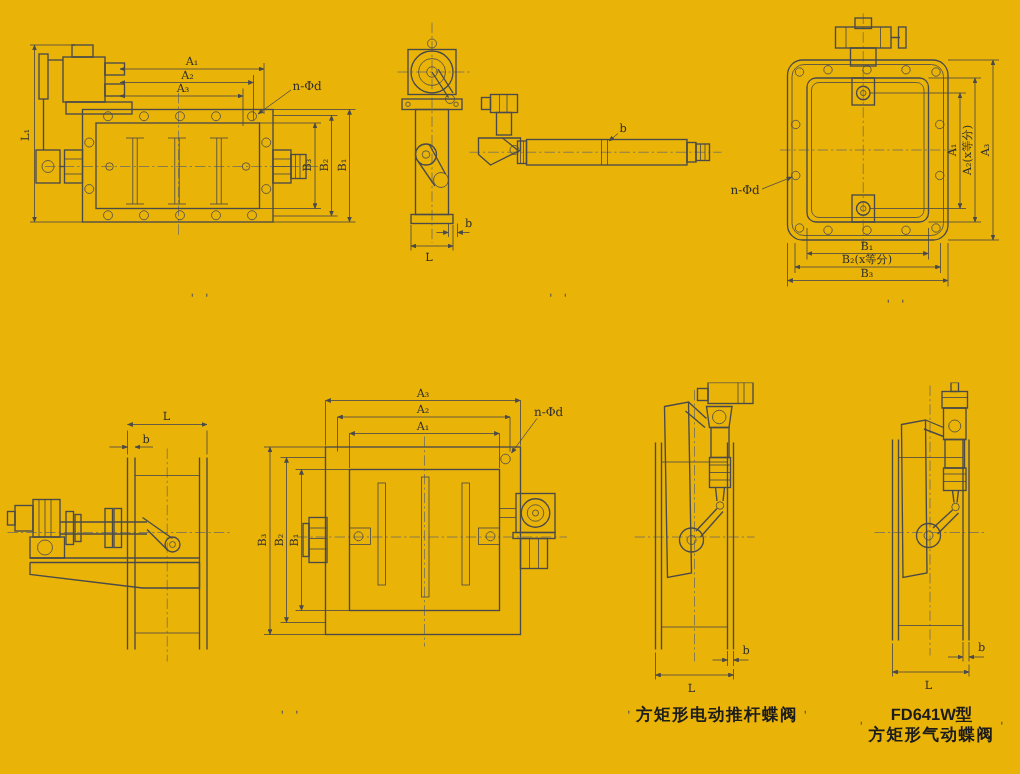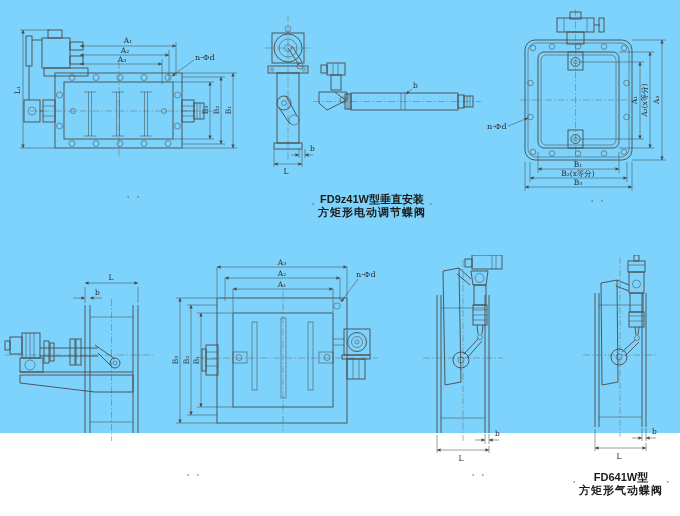--- a/index.html
+++ b/index.html
@@ -1,18 +1,18 @@
 <!DOCTYPE html>
 <html><head>
 <meta charset="utf-8">
 <style>
   html,body{margin:0;padding:0;}
   body{width:680px;height:516px;background:#ffffff;position:relative;overflow:hidden;
        font-family:"Liberation Sans",sans-serif;}
-  .stage{position:absolute;left:0;top:0;width:680px;height:433px;background:#7dd3fc;}
+  .stage{position:absolute;left:0;top:0;width:680px;height:516px;background:#eab308;}
   svg{position:absolute;display:block;}
   .ln{fill:none;stroke:#4a4a4a;stroke-width:0.9;}
   .th{fill:none;stroke:#4a4a4a;stroke-width:0.55;}
   .cl{fill:none;stroke:#6a6a6a;stroke-width:0.5;stroke-dasharray:7 2 1.5 2;}
   .dim{fill:none;stroke:#4a4a4a;stroke-width:0.55;}
   .ah{fill:#4a4a4a;stroke:none;}
   .dtx{font-family:"DejaVu Serif",serif;font-size:7.5px;fill:#2e2e2e;}
   .dtxs{font-family:"DejaVu Serif",serif;font-size:8px;fill:#2e2e2e;}
   .caption{position:absolute;display:flex;align-items:center;justify-content:center;
            color:#1c1c1c;font-weight:bold;font-size:11px;line-height:13px;text-align:center;}
@@ -506,42 +506,39 @@
 
 <div class="caption" style="left:23px;top:193px;width:220px;">
   <span class="q">'</span>
   <div>
   </div>
   <span class="q">'</span>
 </div>
 
 <div class="caption" style="left:272px;top:193px;width:200px;">
   <span class="q">'</span>
-  <div>
-    <div class="l1">FD9z41W型垂直安装</div>
-    <div class="l2">方矩形电动调节蝶阀</div>
-  </div>
   <span class="q">'</span>
 </div>
 
 <div class="caption" style="left:507px;top:197px;width:180px;">
   <span class="q">'</span>
   <span class="q">'</span>
 </div>
 
 <div class="caption" style="left:73px;top:471px;width:240px;">
   <span class="q">'</span>
   <div>
   </div>
   <span class="q">'</span>
 </div>
 
 <div class="caption" style="left:378px;top:471px;width:200px;">
   <span class="q">'</span>
   <div>
+    <div class="l2">方矩形电动推杆蝶阀</div>
   </div>
   <span class="q">'</span>
 </div>
 
 <div class="caption" style="left:541px;top:471px;width:160px;">
   <span class="q">'</span>
   <div>
     <div class="l1">FD641W型</div>
     <div class="l2">方矩形气动蝶阀</div>
   </div>

